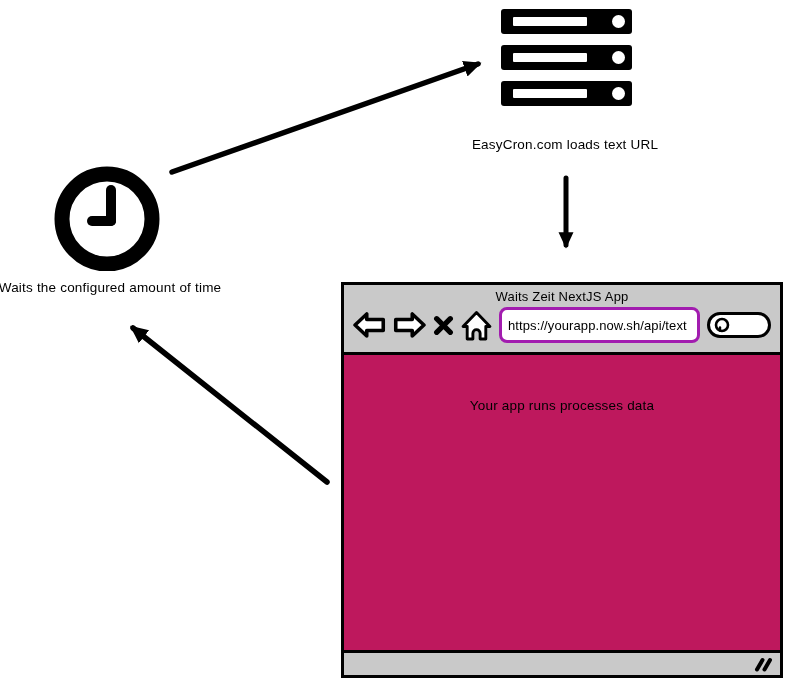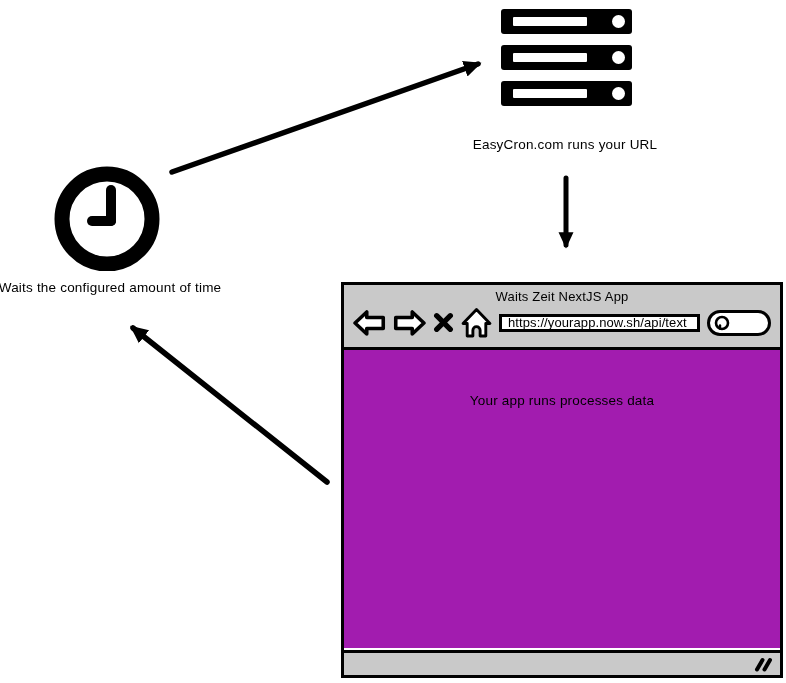--- a/index.html
+++ b/index.html
@@ -93,42 +93,42 @@
   .browser-toolbar {
     display: flex;
     align-items: center;
     gap: 7px;
     margin-top: 3px;
   }
   .tool-icon { display: block; flex: 0 0 auto; }
   .urlbar {
     flex: 1 1 auto;
     min-width: 0;
-    height: 18px;
-    border: 3px solid #000000;
-    border-radius: 0;
+    height: 36px;
+    border: 3px solid #a21caf;
+    border-radius: 8px;
     background: #fff;
     font-family: "Liberation Sans", sans-serif;
     font-size: 13px;
     letter-spacing: 0.1px;
     padding: 0 6px;
     outline: none;
   }
   .searchbox {
     flex: 0 0 auto;
     width: 64px; height: 26px;
     border: 3px solid #000;
     border-radius: 13px;
     background: #fff;
     position: relative;
   }
   .browser-content {
     position: relative;
     height: 298px;
-    background: #a21caf;
+    background: #be185d;
   }
   .content-text {
     position: absolute;
     left: 0; right: 0;
     top: 43px;
     text-align: center;
     font-size: 13.5px;
     letter-spacing: 0.2px;
   }
   .statusbar {
@@ -166,21 +166,21 @@
     </div>
     <div class="bar">
       <span class="slot"></span>
       <span class="led"></span>
     </div>
     <div class="bar">
       <span class="slot"></span>
       <span class="led"></span>
     </div>
   </div>
-  <div class="diagram-label label-easycron">EasyCron.com runs your URL</div>
+  <div class="diagram-label label-easycron">EasyCron.com loads text URL</div>
 
   <svg class="clock" viewBox="0 0 106 106" xmlns="http://www.w3.org/2000/svg">
     <circle cx="53" cy="54" r="45" fill="#fff" stroke="#000" stroke-width="15"></circle>
     <line x1="57" y1="56" x2="57" y2="25" stroke="#000" stroke-width="10" stroke-linecap="round"></line>
     <line x1="57" y1="56" x2="38" y2="56" stroke="#000" stroke-width="10" stroke-linecap="round"></line>
   </svg>
   <div class="diagram-label label-wait">Waits the configured amount of time</div>
 
   <div class="browser">
     <div class="browser-header">

